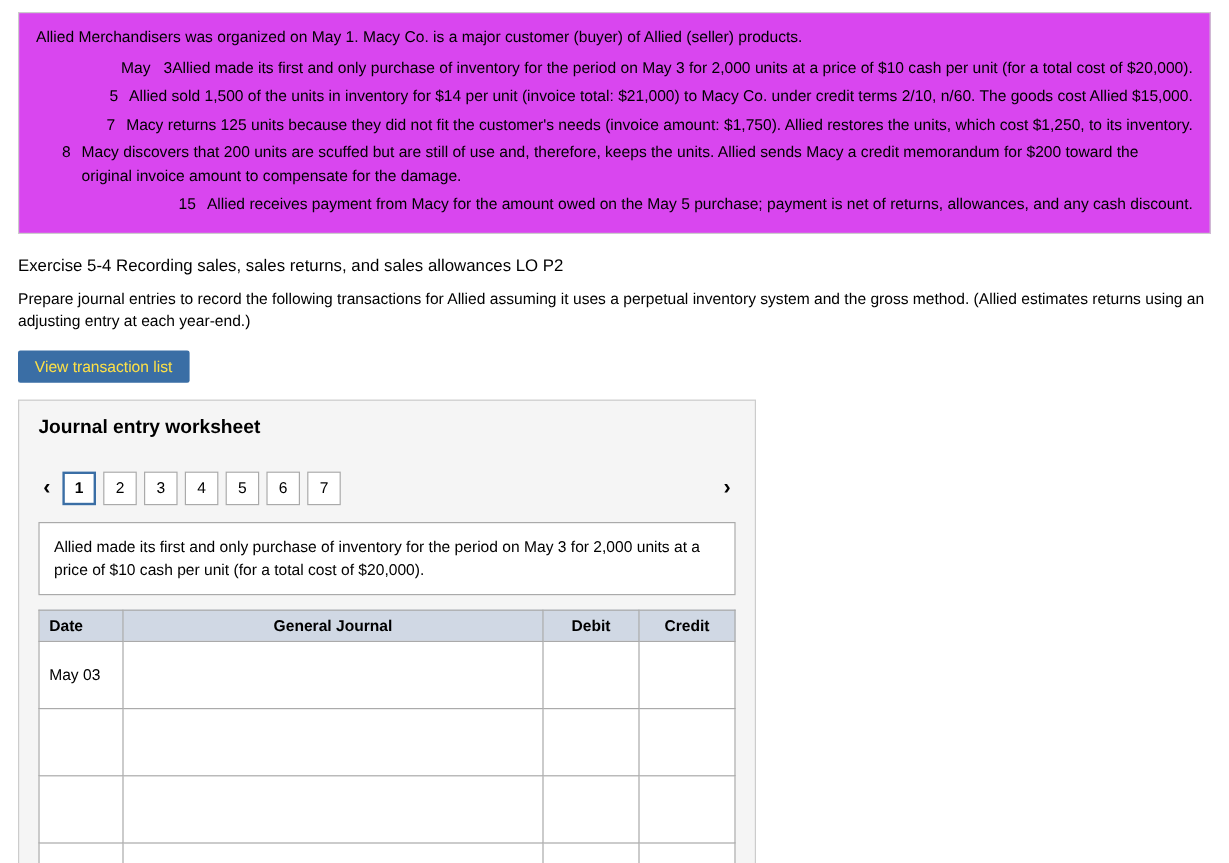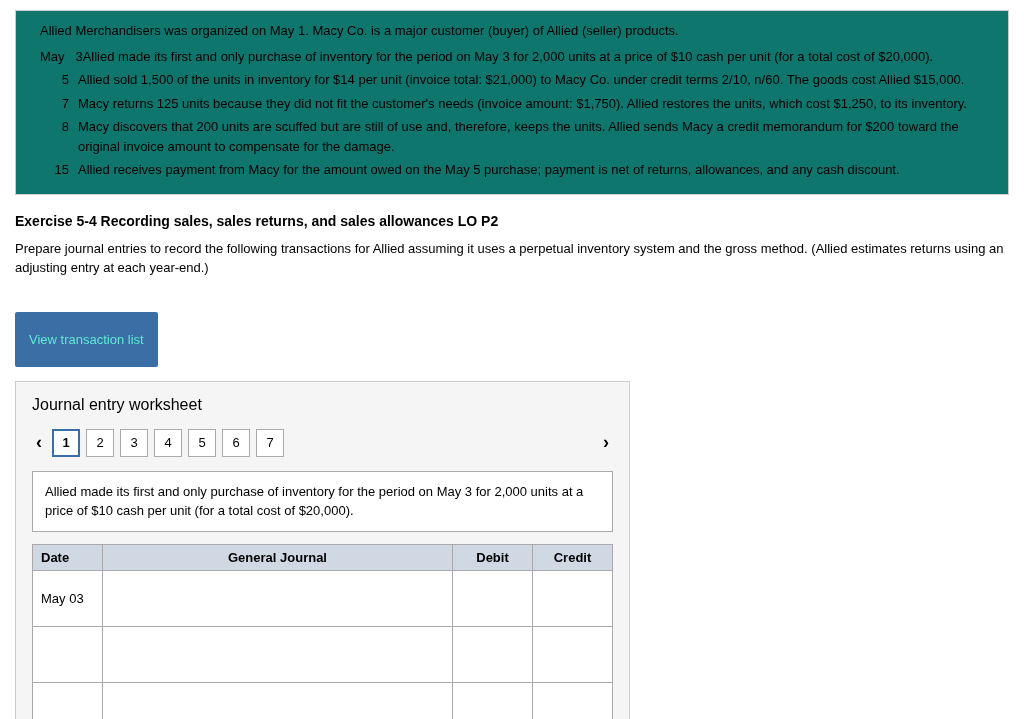--- a/index.html
+++ b/index.html
@@ -11,66 +11,66 @@
       font-family: Arial, sans-serif;
       font-size: 13px;
       background: #fff;
       color: #000;
       padding: 10px 15px;
       width: 1024px;
       min-height: 719px;
     }
     .intro-box {
       border: 1px solid #ccc;
-      padding: 10px 24px;
+      padding: 10px 14px;
       margin-bottom: 18px;
-      background: #0f766e;
+      background: #d946ef;
       line-height: 1.5;
     }
     .intro-box p {
       margin-bottom: 6px;
     }
     .date-row {
       display: flex;
       margin-bottom: 4px;
+      justify-content: flex-end;
     }
     .date-col {
       min-width: 38px;
       font-weight: normal;
     }
     .exercise-title {
-      font-weight: bold;
+      font-weight: normal;
       font-size: 14px;
       margin-bottom: 10px;
     }
     .exercise-desc {
       margin-bottom: 14px;
       line-height: 1.5;
     }
     .btn-view-transaction {
       background-color: #3a6ea5;
-      color: #5eead4;
+      color: #fde047;
       border: none;
-      padding: 20px 14px;
+      padding: 6px 14px;
       font-size: 13px;
       cursor: pointer;
       margin-bottom: 14px;
       border-radius: 2px;
-      margin-top: 20px;
     }
     .worksheet-container {
       border: 1px solid #ccc;
       padding: 14px 16px;
       background: #f5f5f5;
       max-width: 615px;
     }
     .worksheet-title {
       font-size: 16px;
-      font-weight: normal;
-      margin-bottom: 15px;
+      font-weight: bold;
+      margin-bottom: 27px;
     }
     .nav-tabs {
       display: flex;
       align-items: center;
       margin-bottom: 14px;
       gap: 6px;
     }
     .nav-arrow {
       font-size: 18px;
       cursor: pointer;

